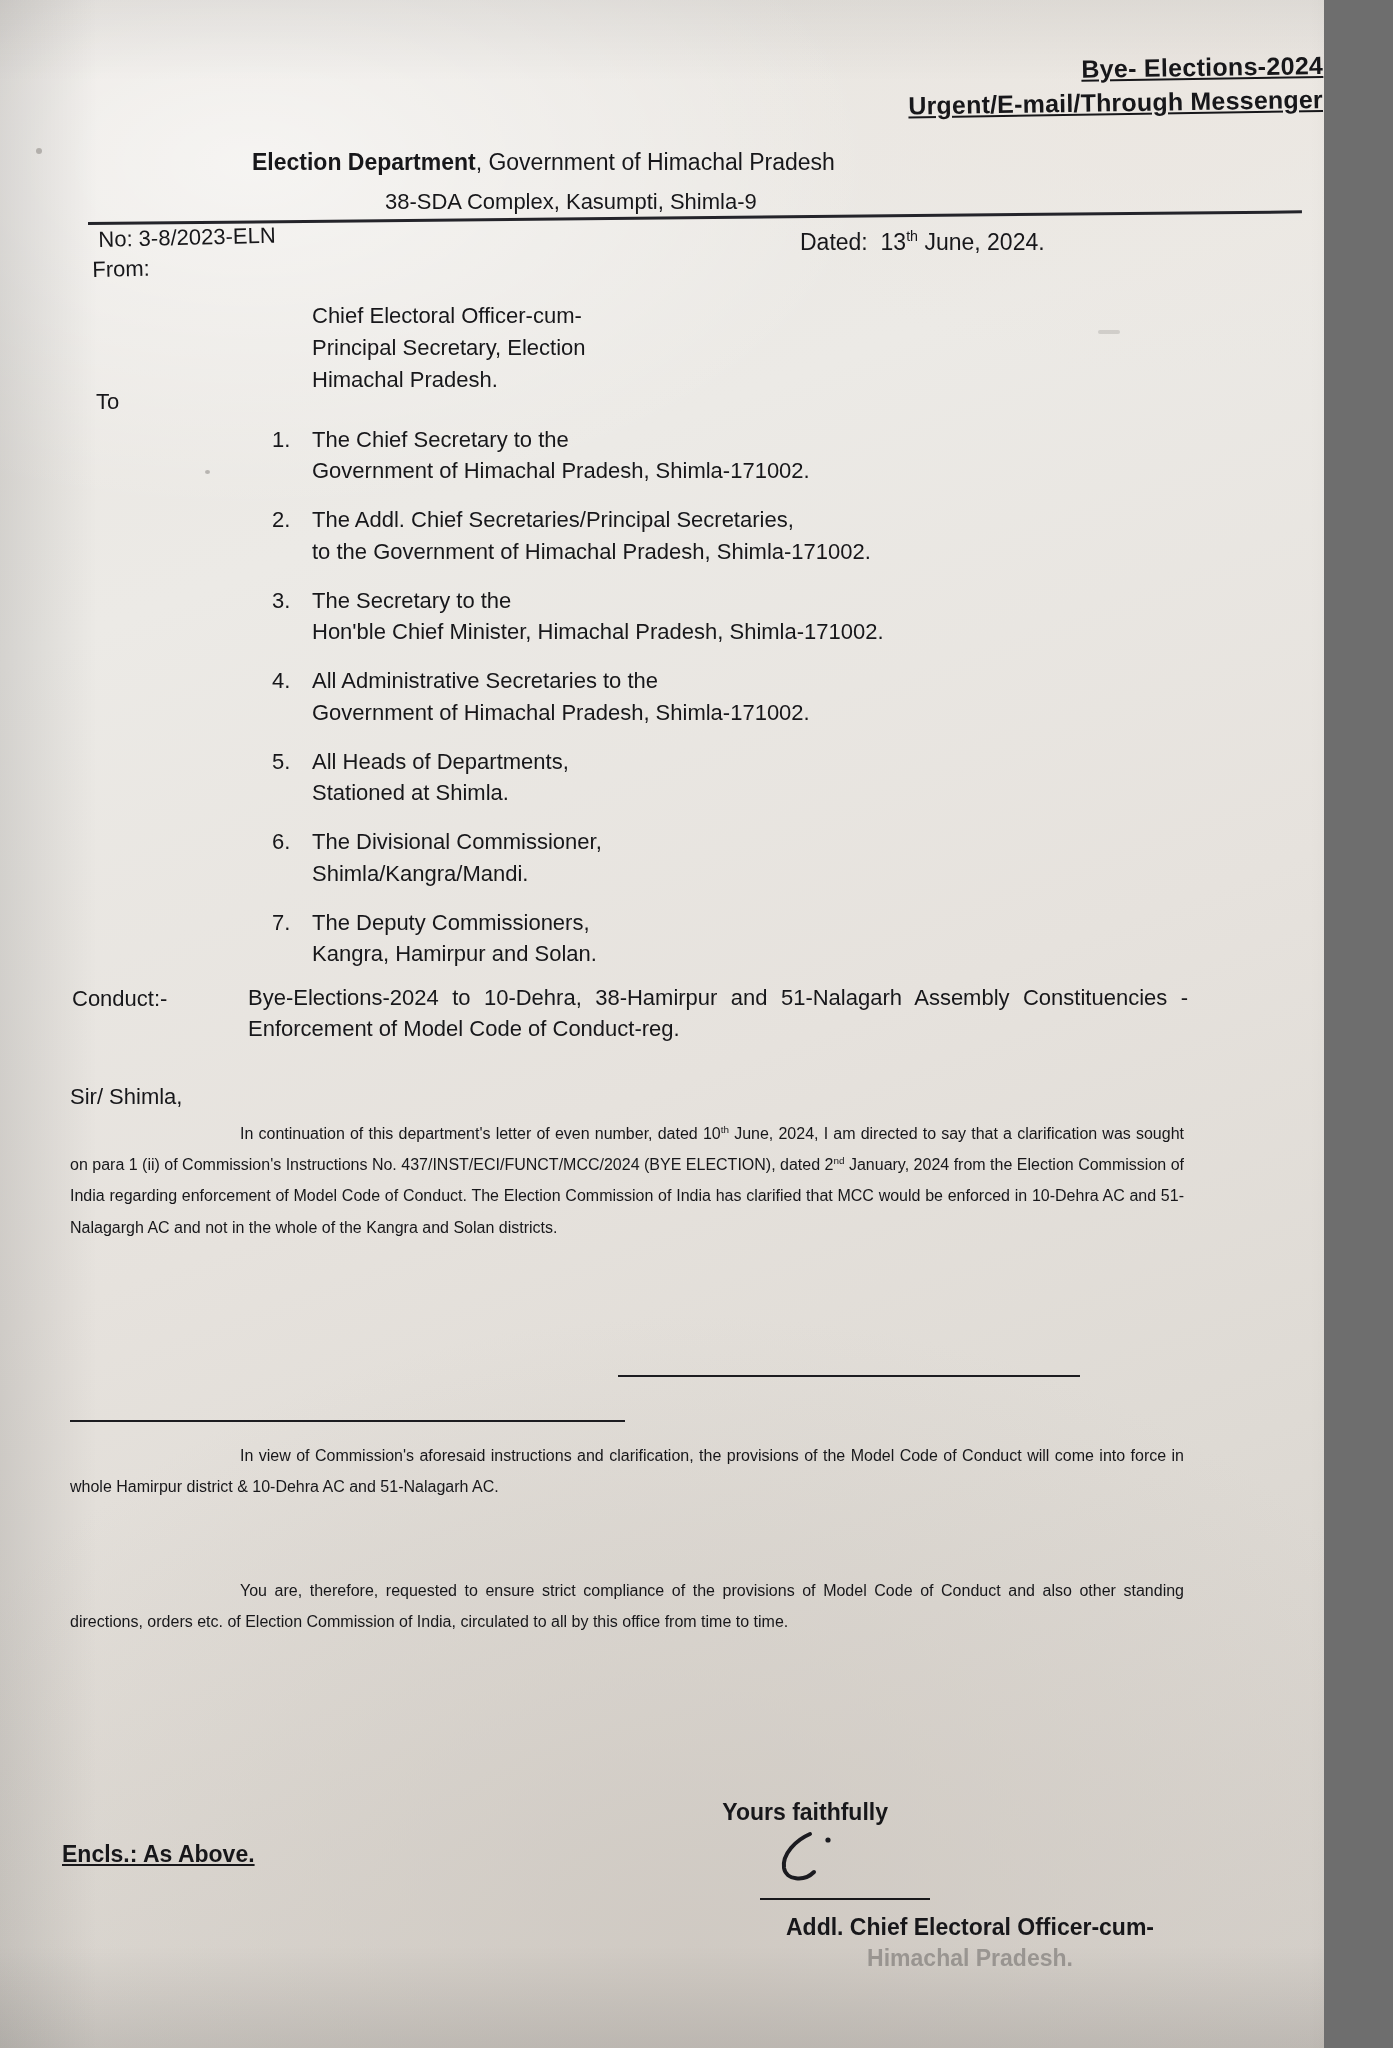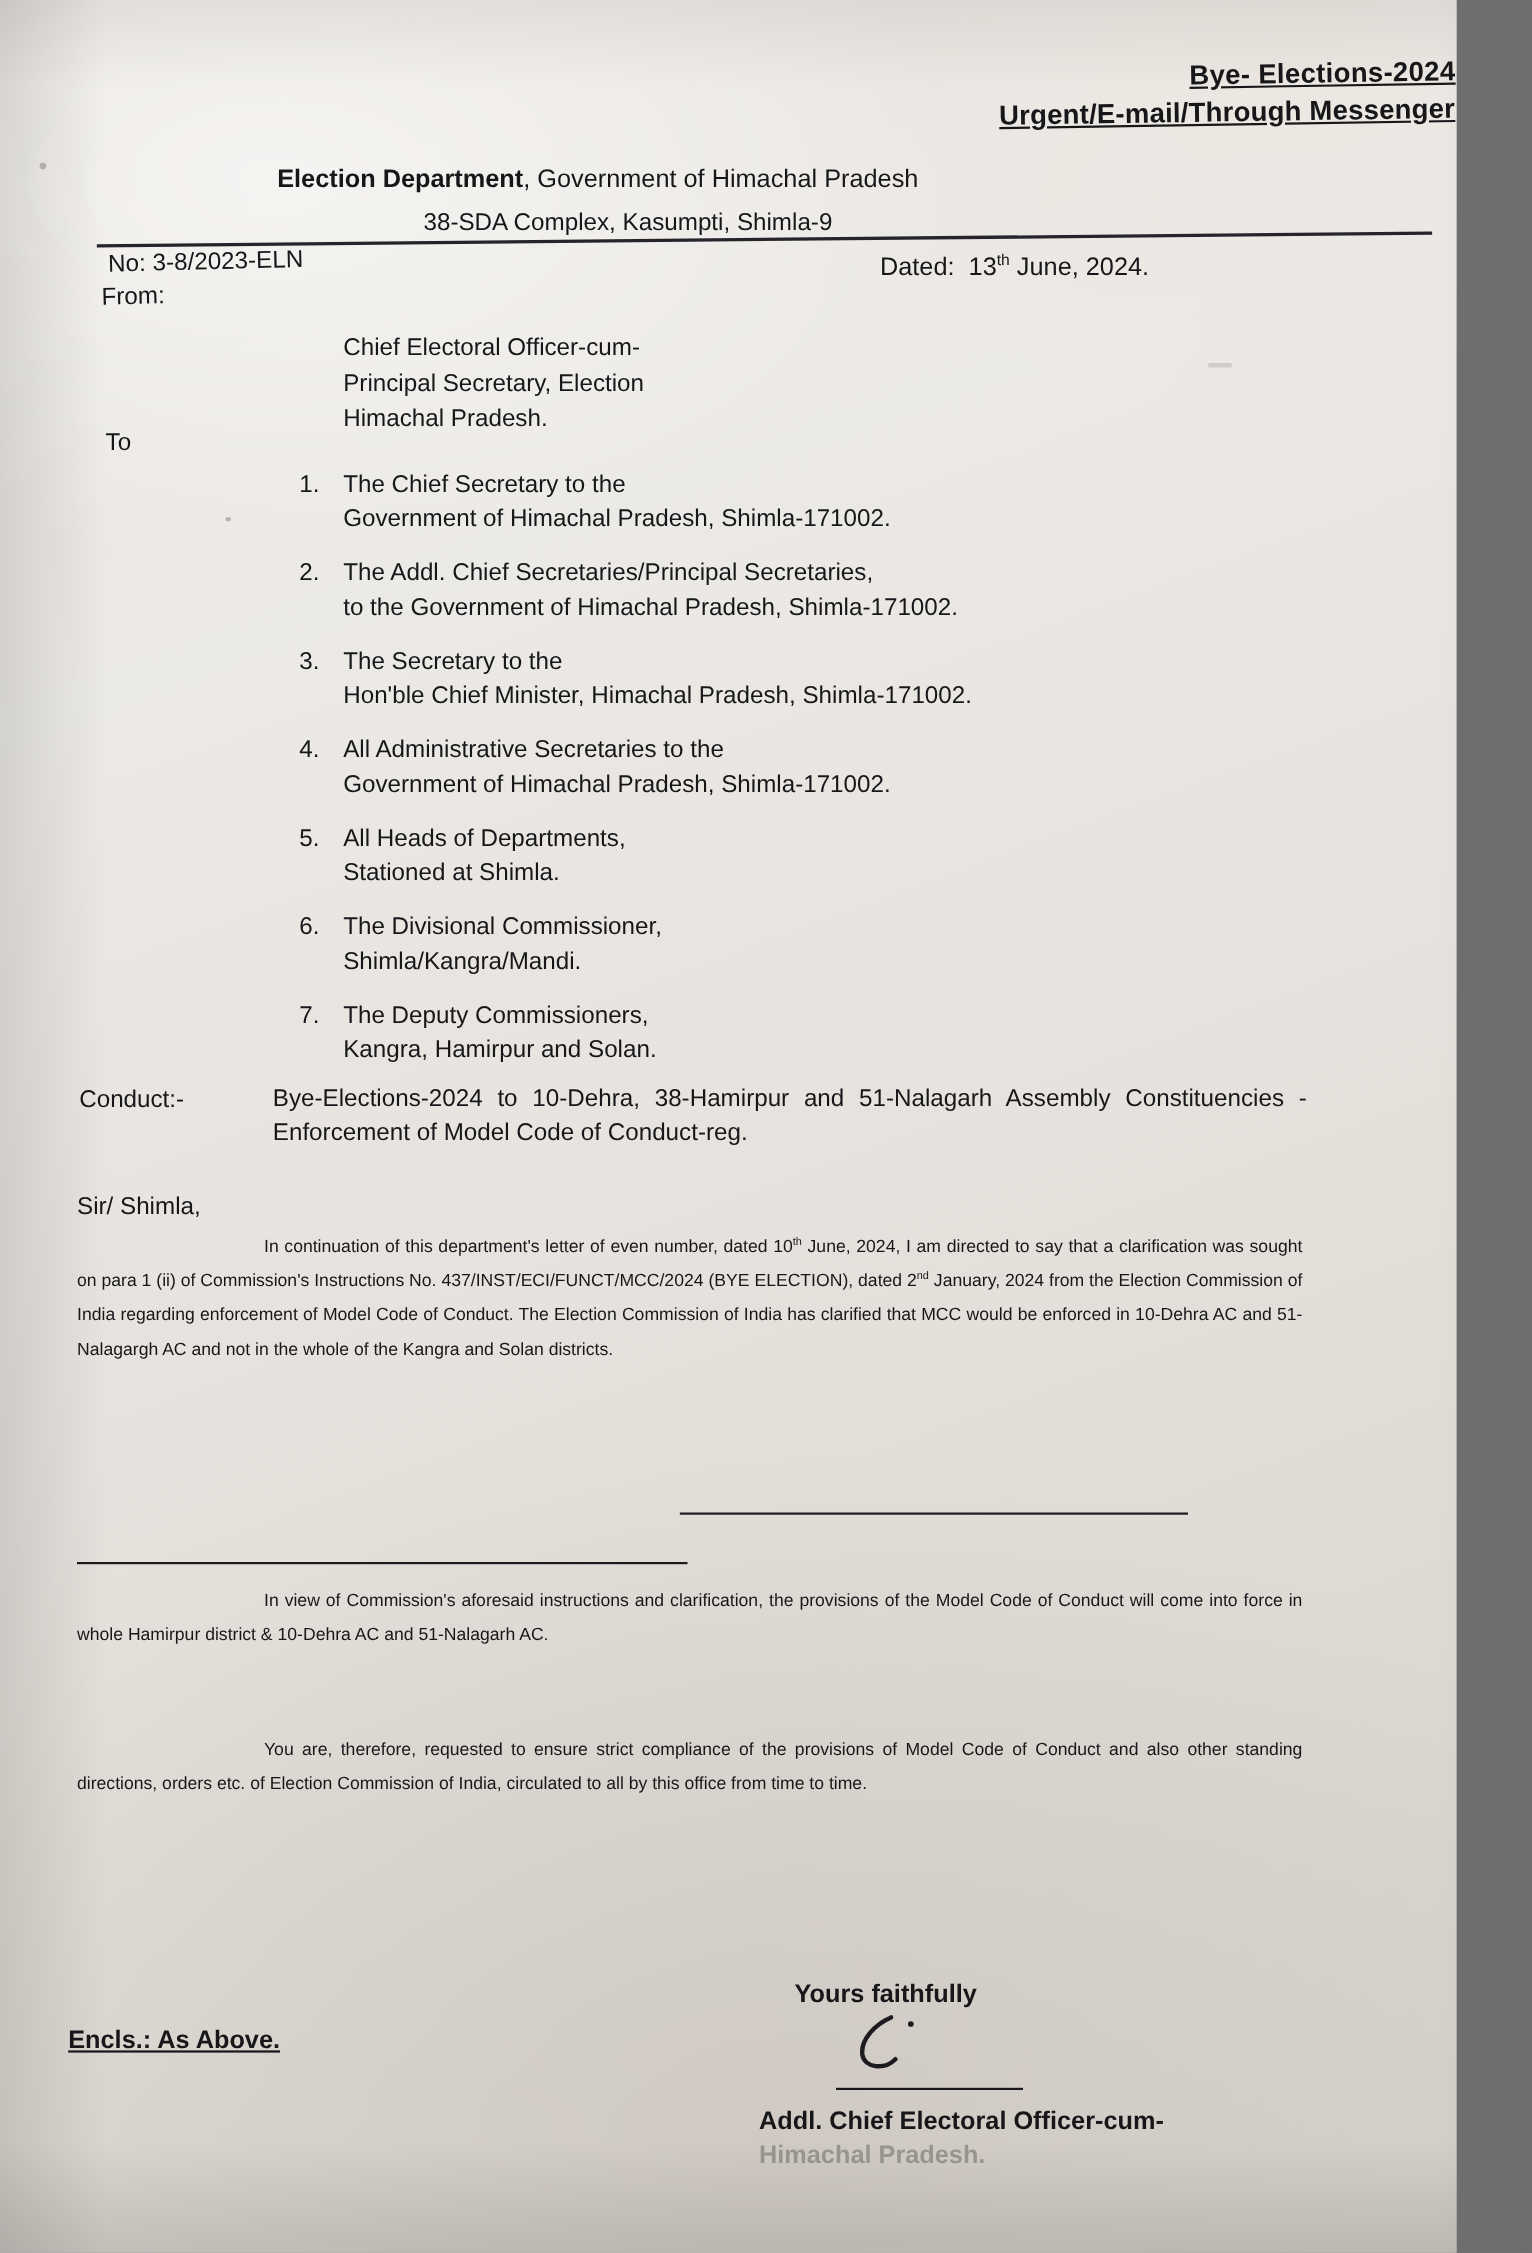--- a/index.html
+++ b/index.html
@@ -151,21 +151,21 @@
     width: 170px; height: 2px;
     background: #17171a;
   }
   #signer {
     position: absolute;
     left: 690px; top: 1912px;
     width: 560px;
     font-size: 23px;
     font-weight: bold;
     line-height: 1.35;
-    text-align: left;
+    text-align: center;
   }
   #signer .faded { color: #6d6a68; opacity: 0.55; }
 
   
   .speck { position: absolute; background: rgba(120,115,110,0.45); border-radius: 50%; }
 </style>
 </head>
 <body>
 
 <div id="page">

